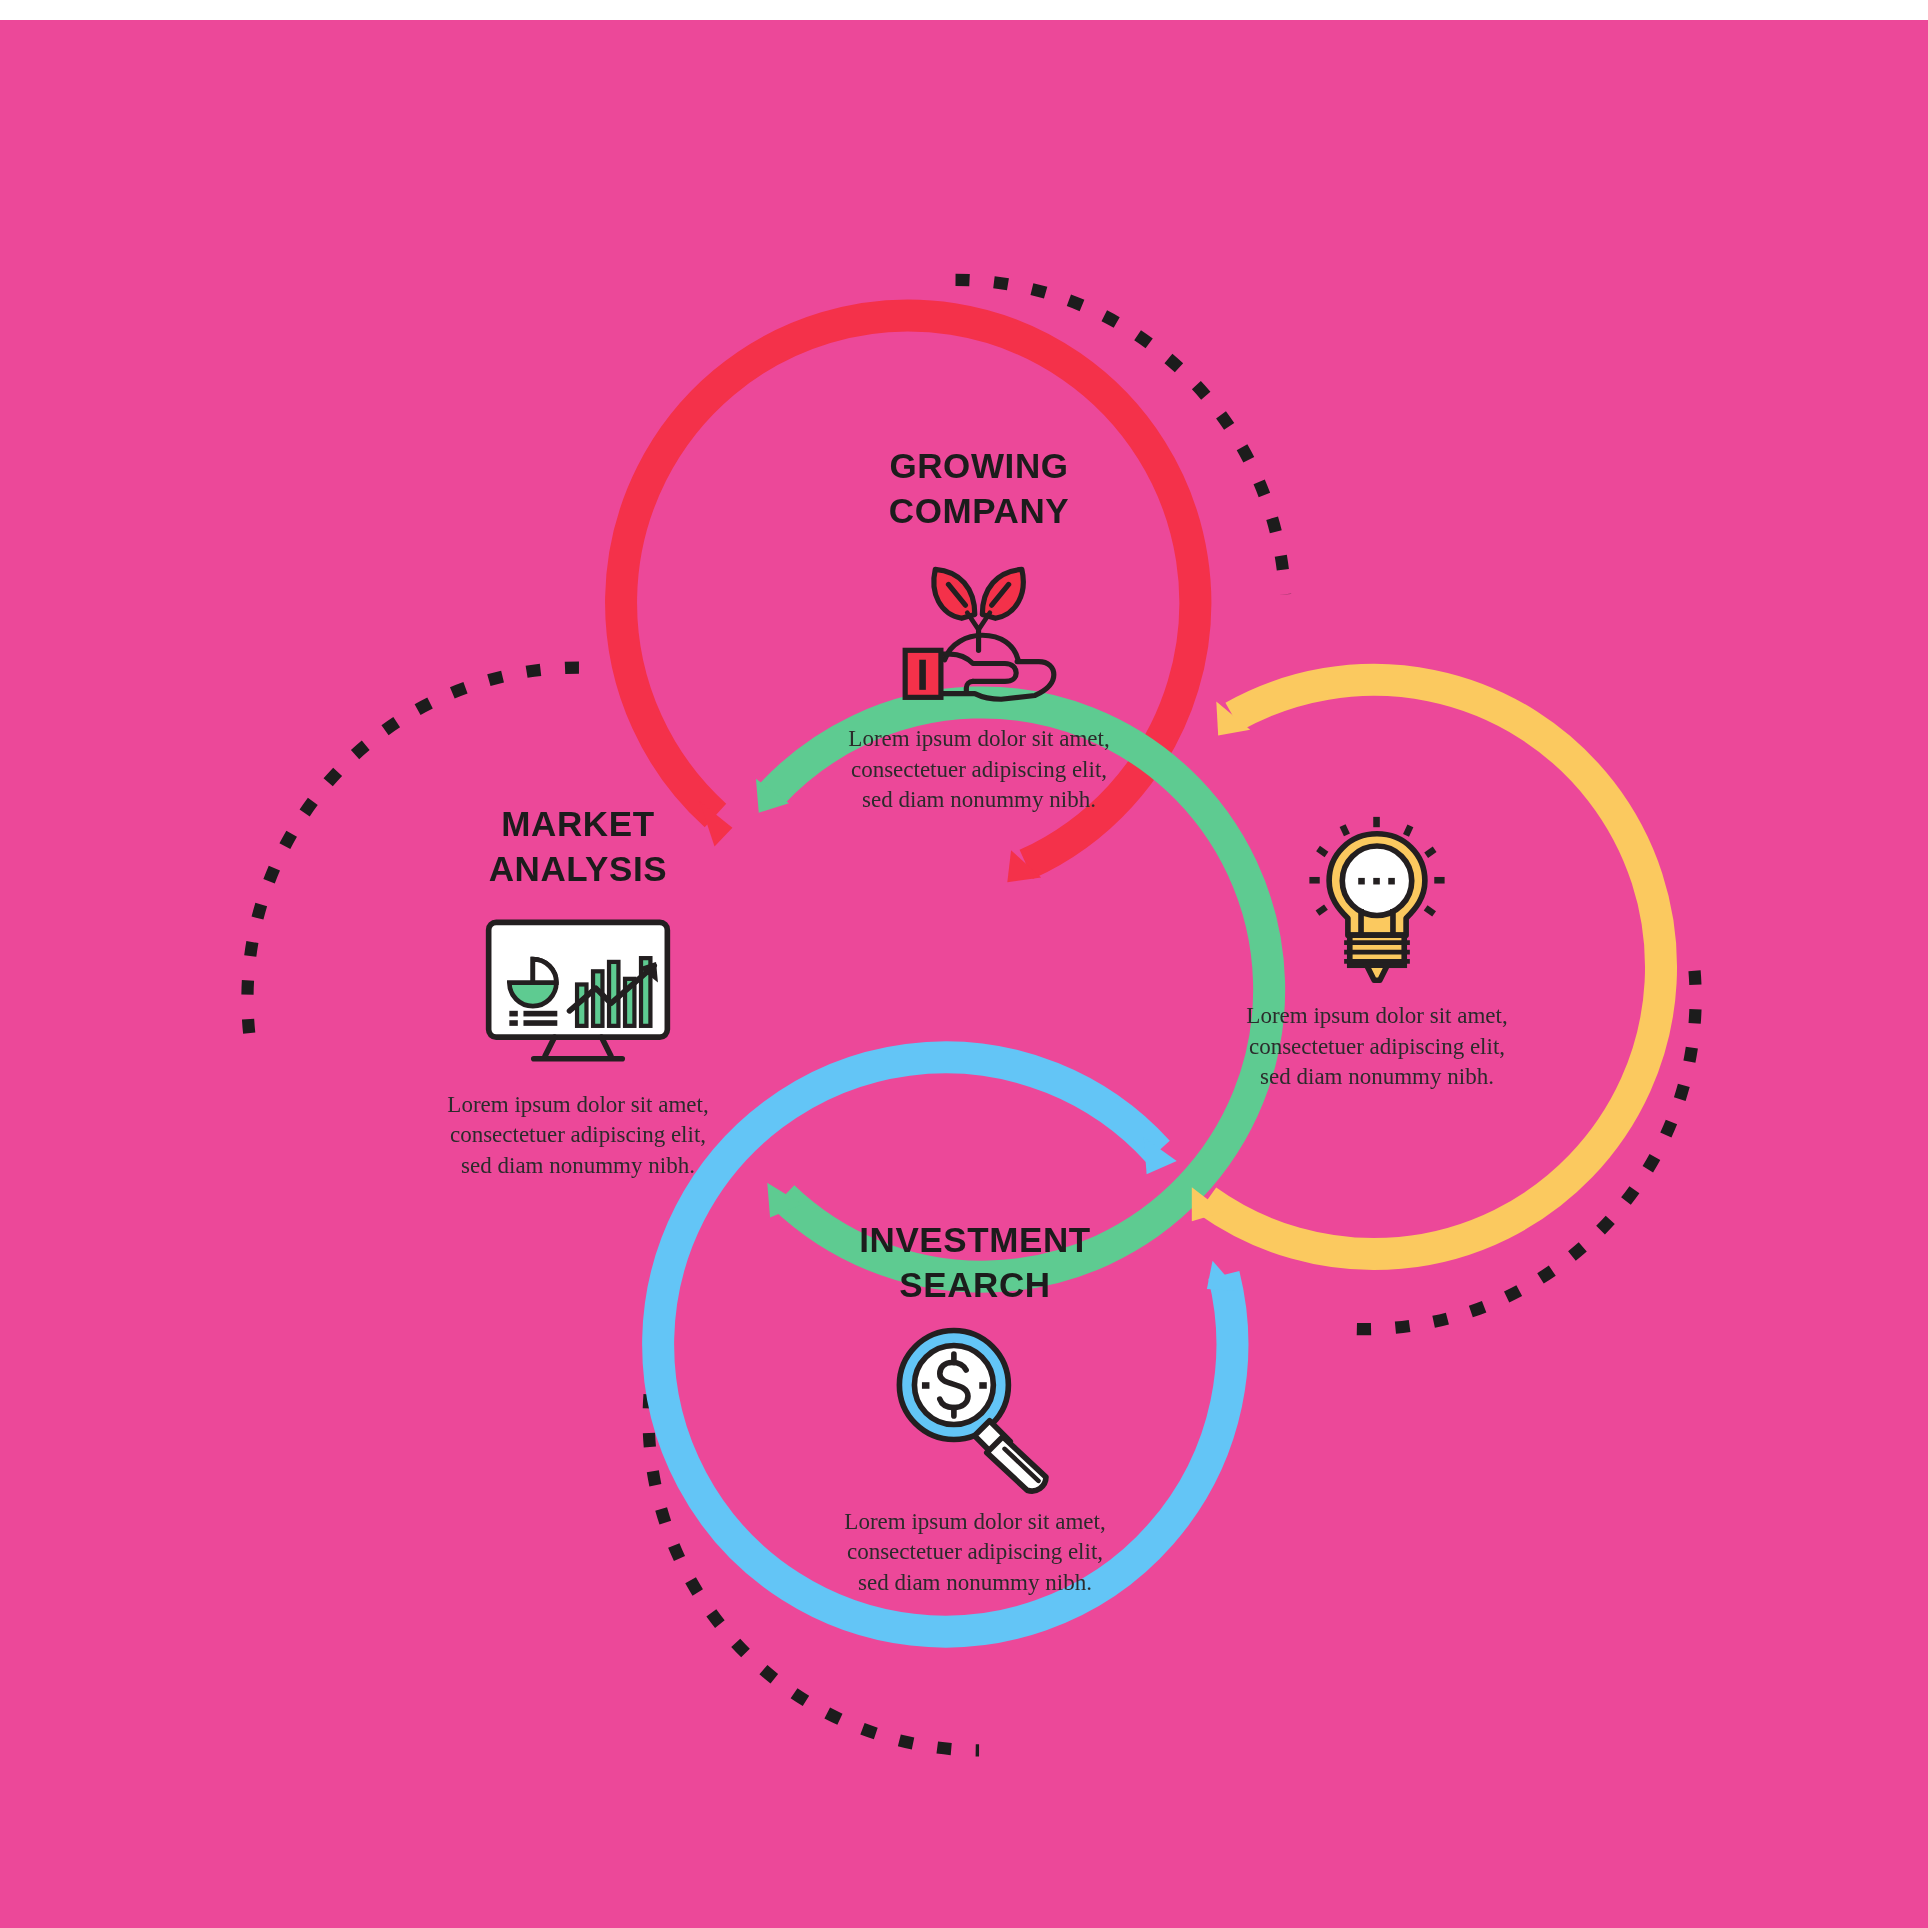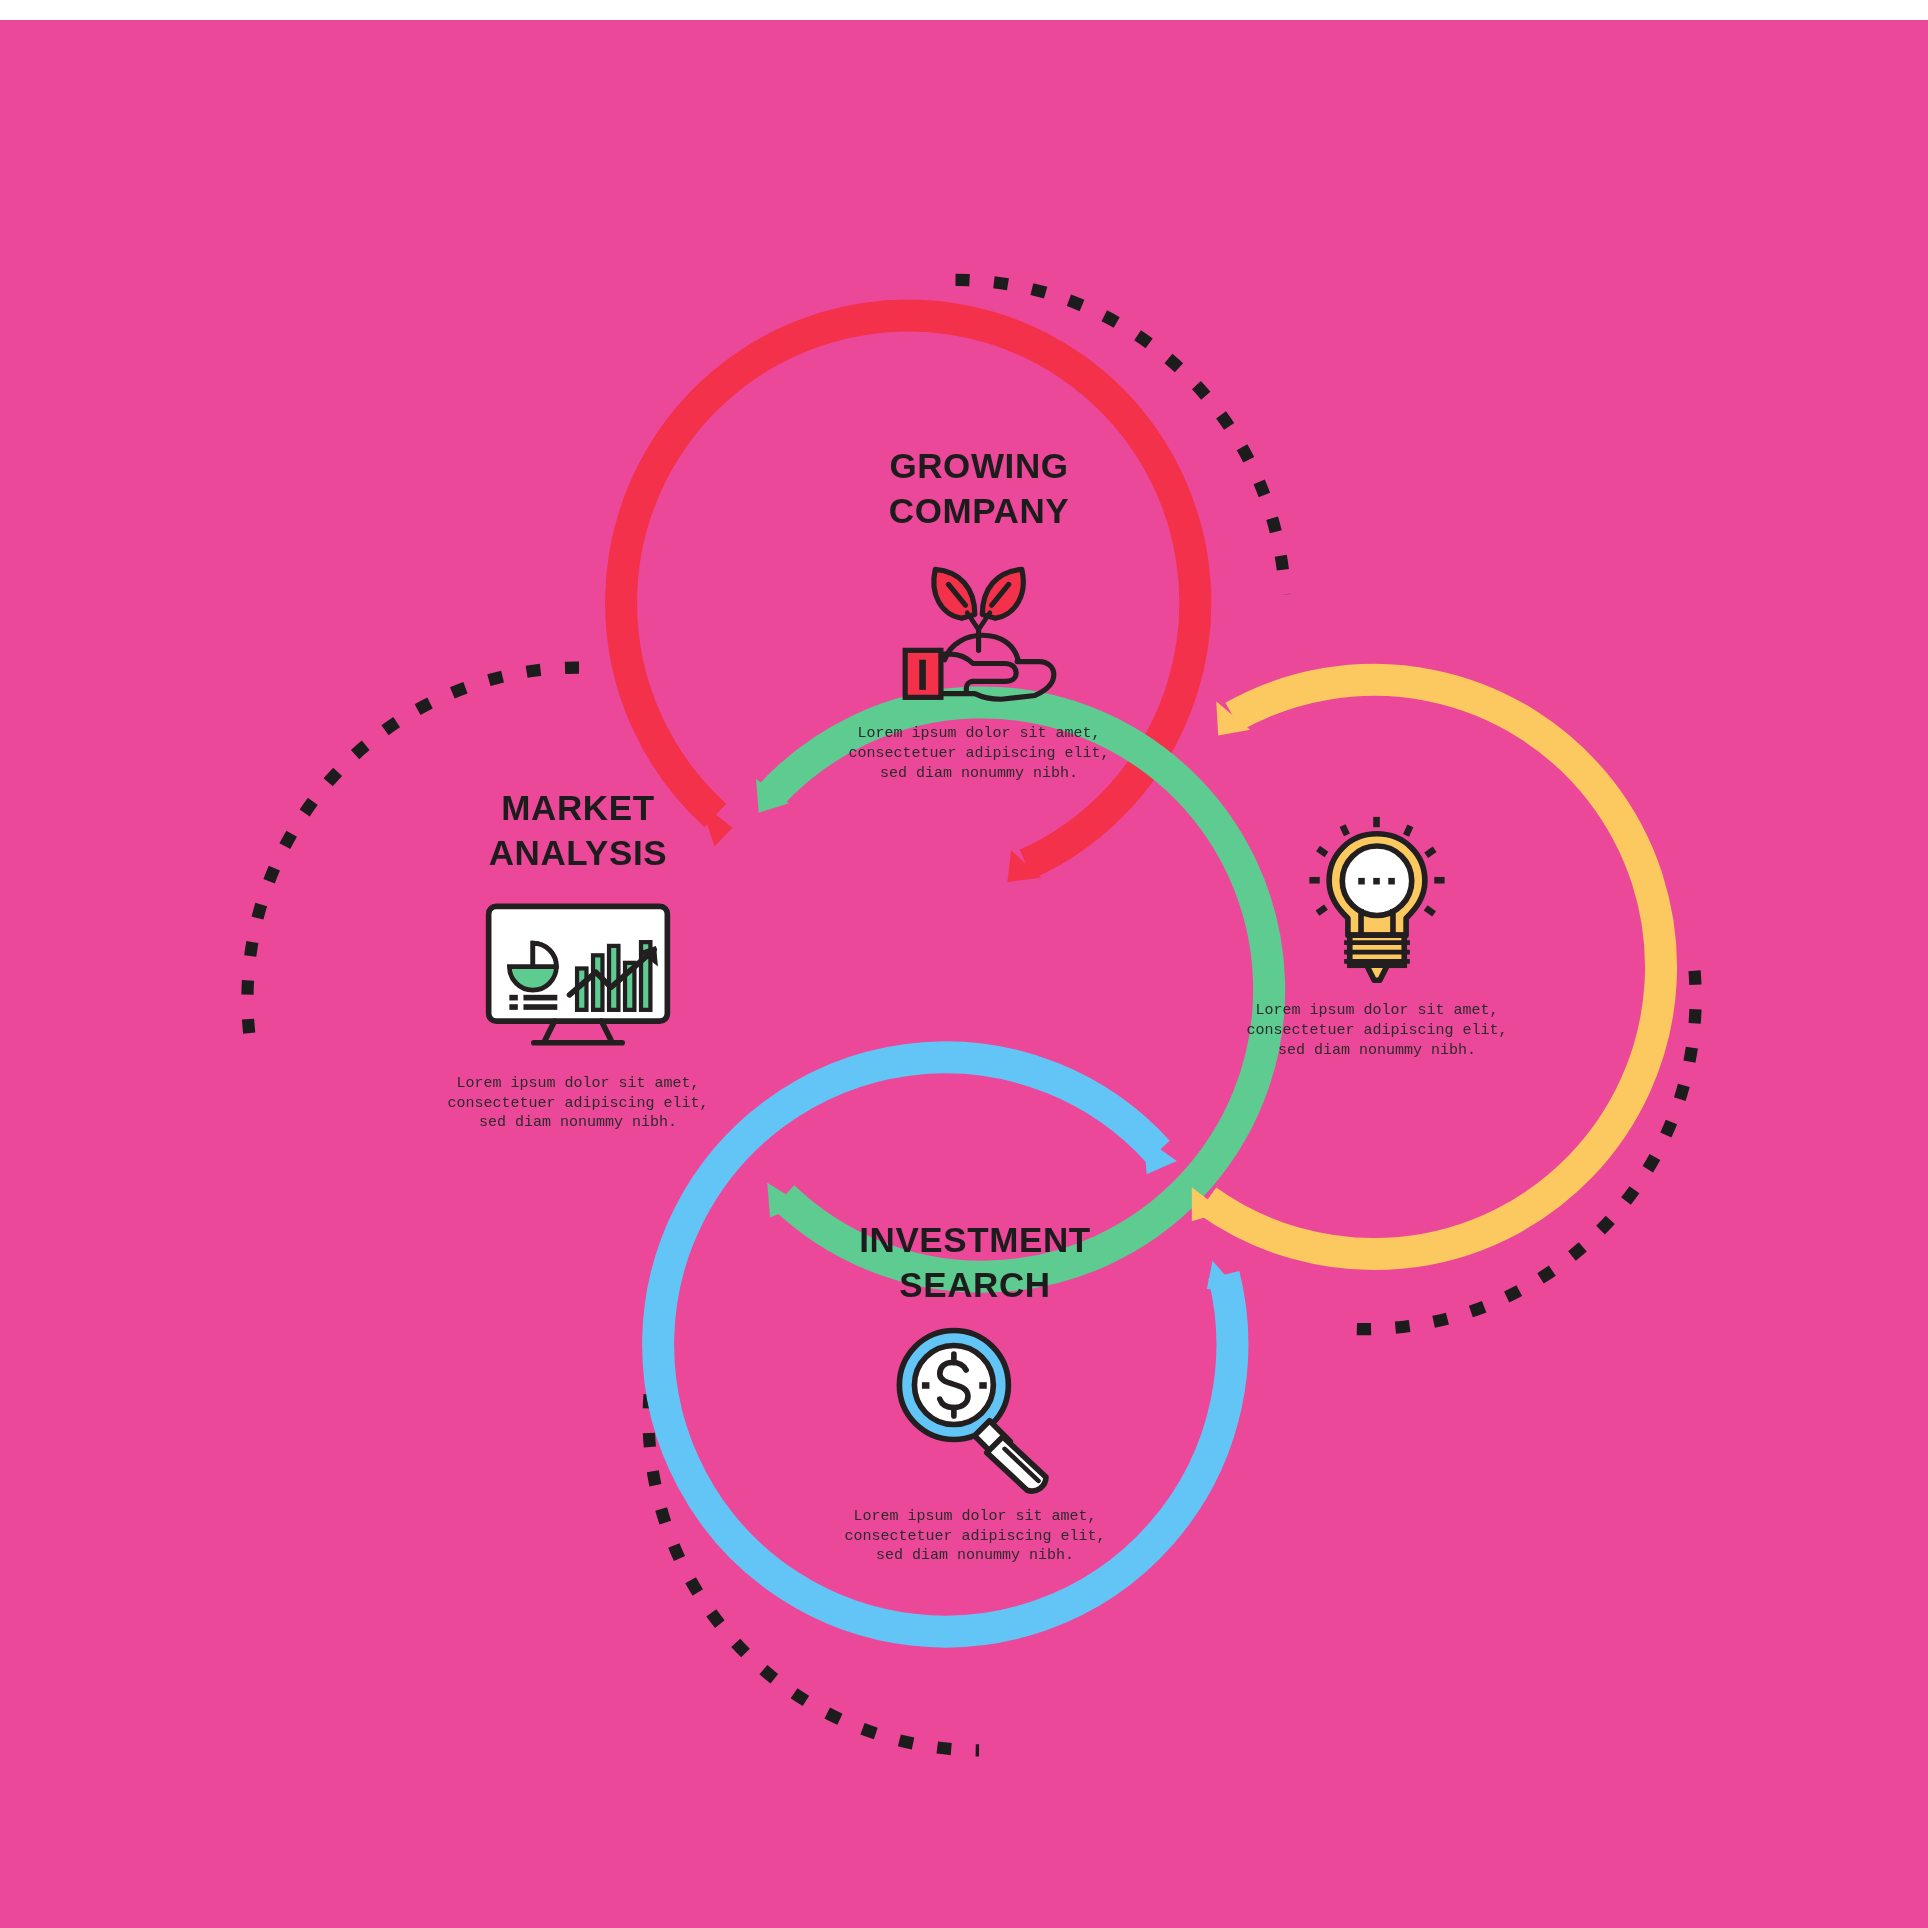--- a/index.html
+++ b/index.html
@@ -43,30 +43,30 @@
     margin: 0 0 0 0;
     white-space: pre-line;
   }
   .node-icon {
     margin: 17px auto 0 auto;
     width: 188px;
     height: 162px;
     display: block;
   }
   .node-desc {
-    font-family: Liberation Mono, monospace;
-    font-size: 15px;
+    font-family: Liberation Serif, serif;
+    font-size: 23px;
     line-height: 1.33;
     color: #2b2b2b;
     margin: 13px 0 0 0;
     white-space: pre-line;
   }
   
   #node-growing   { left: 979px; top: 424px;  }
-  #node-market    { left: 578px;  top: 766px;  }
+  #node-market    { left: 578px;  top: 782px;  }
   #node-business  { left: 1377px; top: 782px;  }
   #node-investment{ left: 975px; top: 1198px; }
 
   #node-growing   .node-icon { width: 175px; height: 151px; margin-top: 22.6px; }
   #node-market    .node-icon { width: 198px; height: 158px; margin-top: 21px; }
   #node-business  .node-icon { width: 160px; height: 169px; margin-top: 13px; }
   #node-investment .node-icon{ width: 179px; height: 171px; margin-top: 15px; }
 
   #node-growing   .node-desc { margin-top: 17px; }
   #node-market    .node-desc { margin-top: 19px; }

